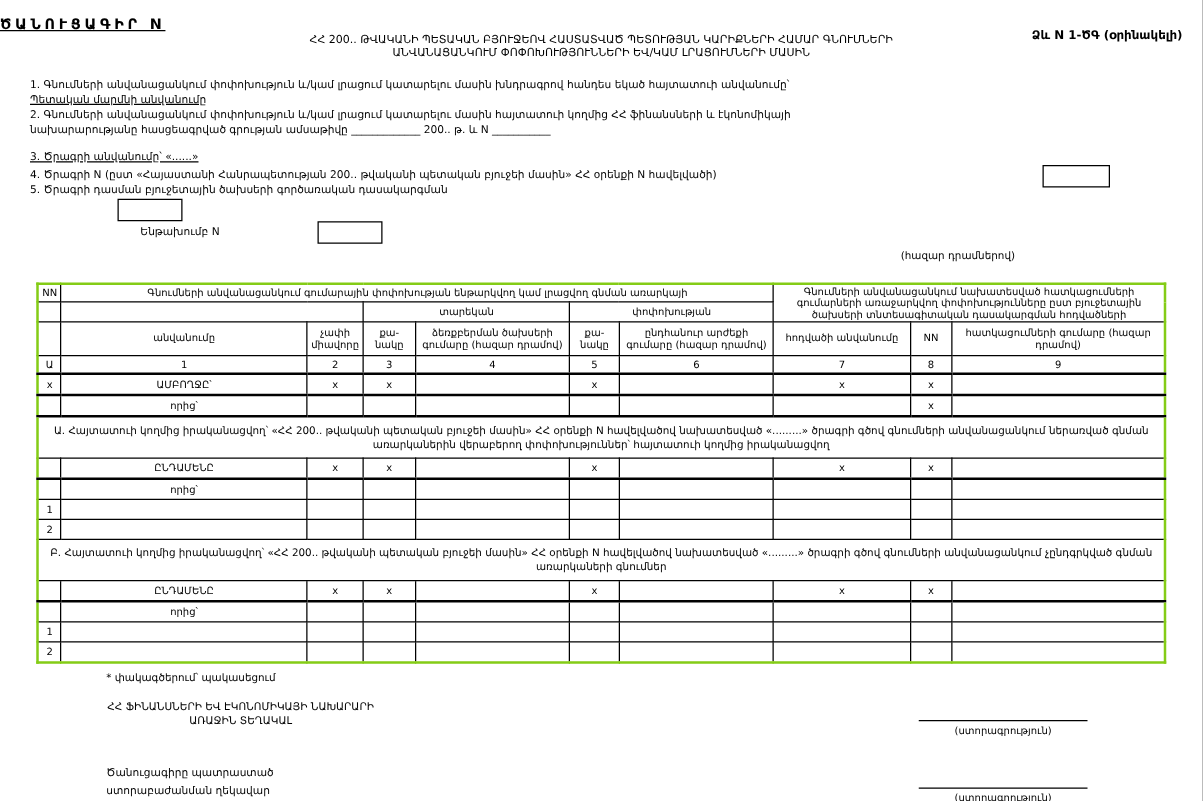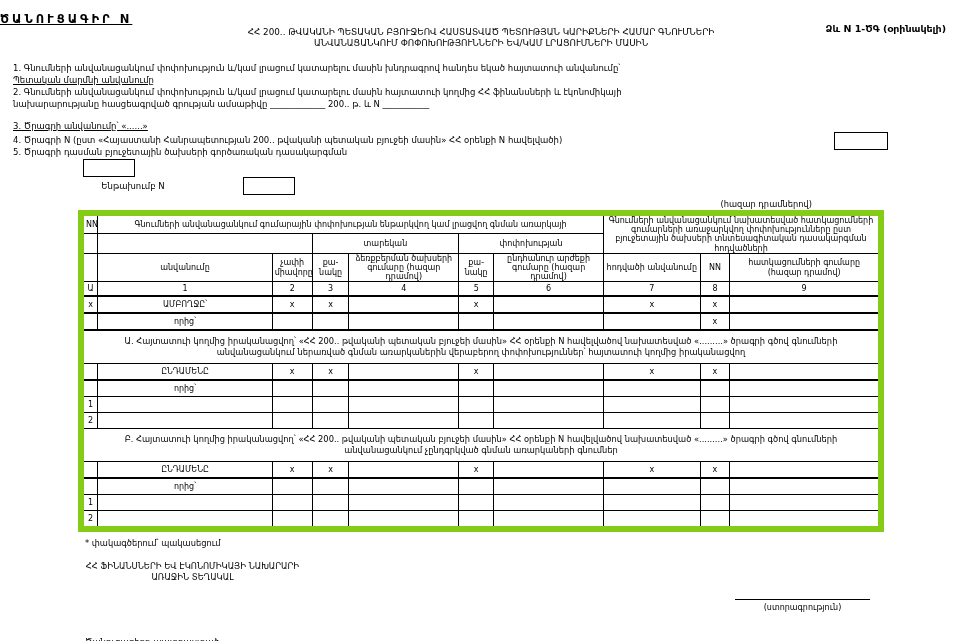--- a/index.html
+++ b/index.html
@@ -7,48 +7,48 @@
     position:relative; width:962px; height:641px; margin:0 auto;
     background:#ffffff; color:#000;
     font-family:"DejaVu Sans","Liberation Sans",sans-serif;
     font-size:8.5px; line-height:12px;
   }
   .form-ref { position:absolute; top:3px; right:16px; font-weight:bold; font-size:9.5px;margin-top:20px; }
   .title { padding-top:13px; text-align:left; font-weight:bold; font-size:11.5px;
            letter-spacing:3px; }
   .title span { text-decoration:underline; }
   .subtitle { text-align:center; font-weight:normal; font-size:8.8px; line-height:11px; margin-top:2px; }
-  .items { margin-top:13px; margin-left:13px; margin-right:8px; }
+  .items { margin-top:13px; margin-left:24px; margin-right:8px; }
   .item { line-height:12px; }
   .u-label { text-decoration:underline; }
   .gap1 { margin-top:10px;text-decoration:underline; }
   .item4 { position:relative; margin-top:2px; }
   .program-n-box { position:absolute; right:66px; top:-2px; width:52px; height:16px;
                    border:1px solid #000; background:#fff; }
   .group-line { display:flex; margin-left:40px; margin-top:1px; }
   .glabel { display:inline-block; width:160px; text-align:center; line-height:17px; }
   .gbox { width:50px; height:16px; border:1px solid #000; margin-left:30px; background:#fff; }
   .gbox.second { margin-top:-1px; }
   .units-note { text-align:right; padding-right:150px; font-size:8.3px; margin-top:3px; }
 
-  table.main { border-collapse:collapse; table-layout:fixed; width:806px;
-               margin:0 auto 0 auto; border:6px solid #84cc16; }
+  table.main { border-collapse:collapse; table-layout:fixed; width:904px;
+               margin:16px auto 0 auto; border:2px solid #84cc16; }
   table.main td { border:1px solid #000; text-align:center; vertical-align:middle;
                   padding:0 2px; overflow:hidden; font-size:8px; line-height:1.15; }
   thead td { font-size:8px; }
   tr.hrow1 td { height:13px; }
   tr.hrow2 td { height:15px; }
   tr.hrow3 td { height:26px; }
   tr.idx-row td { height:13px; border-bottom:2px solid #000; }
   tbody td { height:15px; }
   tr.thick td { border-bottom:2px solid #000; }
   tr.band td { height:28px; font-size:8.3px; line-height:11px; padding:2px 8px; }
 
   .footnote { margin-left:85px; margin-top:5px; font-size:8.3px; }
-  .footer-row { display:flex;flex-direction:column; }
+  .footer-row { display:flex; }
   .footer-row.first { margin-top:12px; }
   .footer-row.second { margin-top:21px;gap:28px; }
   .minister-block { margin-left:85px; width:215px; text-align:center; font-size:8.4px; line-height:11px; }
   .prepared-block { margin-left:85px; width:215px; text-align:left; font-size:8.5px; line-height:14px; }
   .sig-block { margin-left:auto; margin-right:92px; width:135px; }
   .sig-block.one { margin-top:7px; }
   .sig-block.two { margin-top:9px; }
   .sig-line { border-bottom:1px solid #000; height:9px; }
   .sig-cap { text-align:center; font-size:8px; padding-top:2px; }
 </style>

